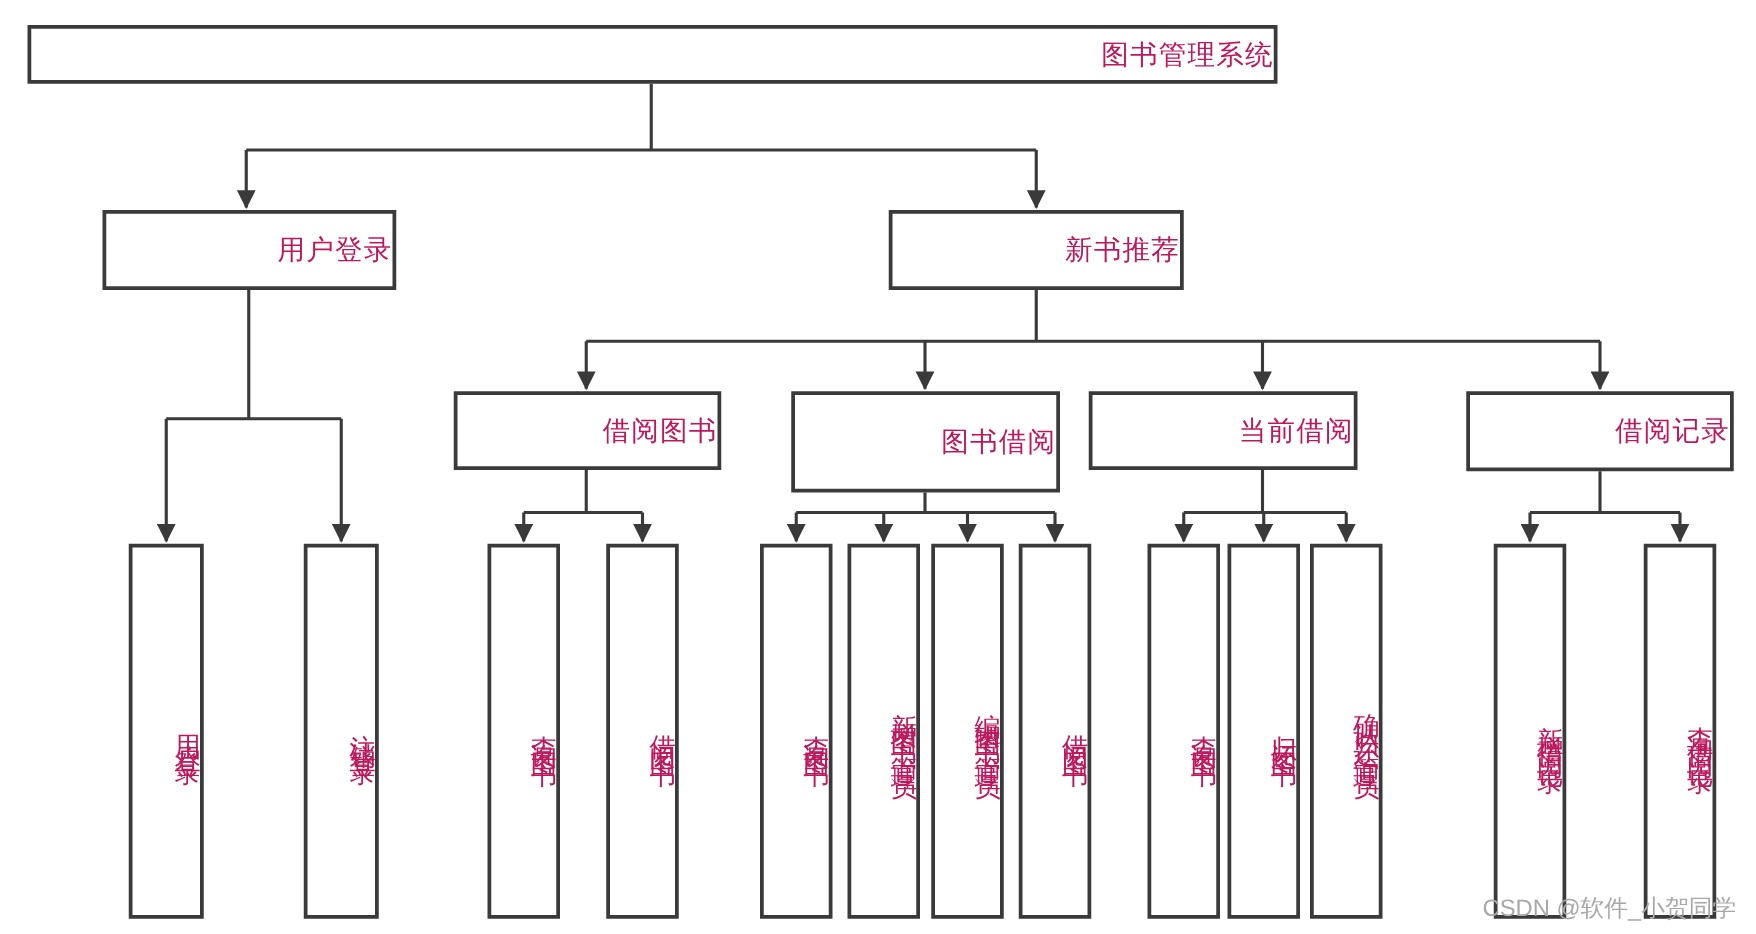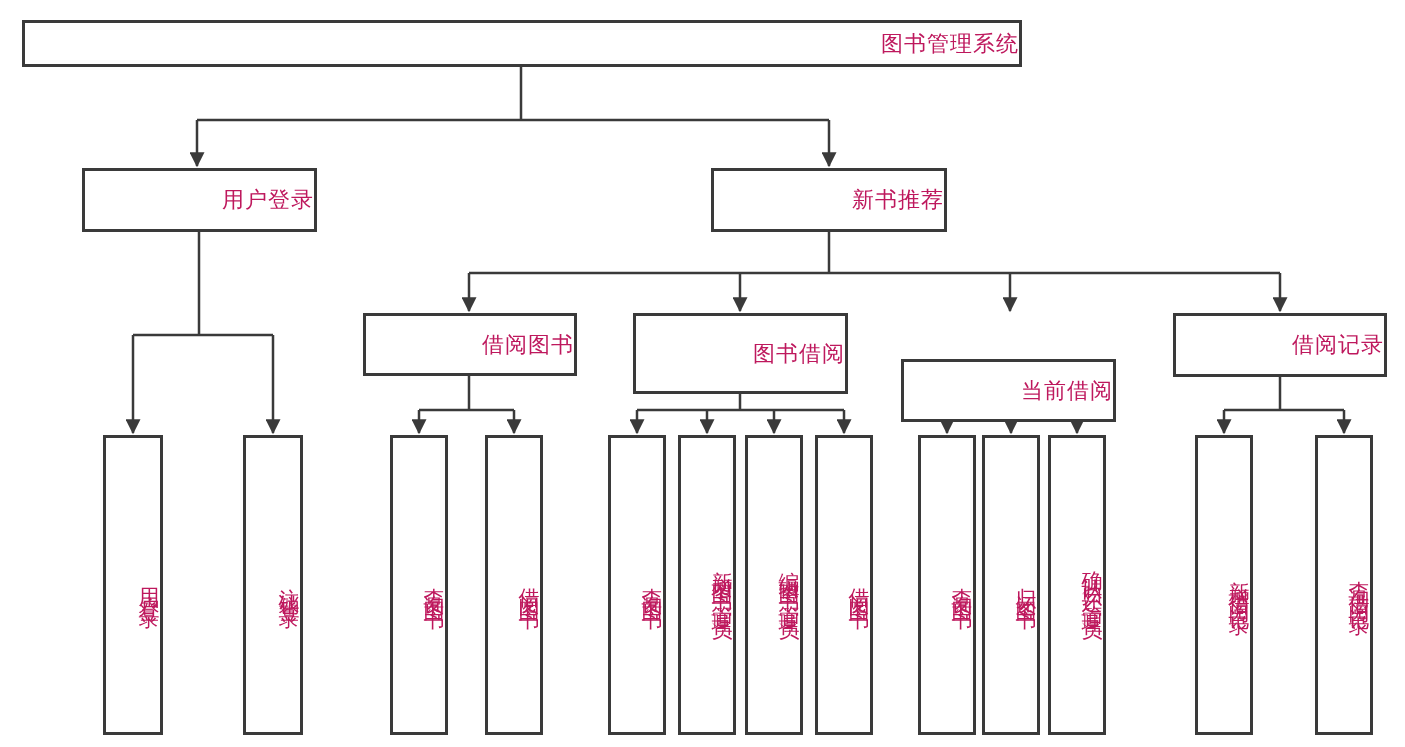--- a/index.html
+++ b/index.html
@@ -106,21 +106,21 @@
   <div class="node" style="left:711px; top:168px; width:236px; height:64px;">
     <span class="hlabel">新书推荐</span>
   </div>
 
   <div class="node" style="left:363px; top:313px; width:214px; height:63px;">
     <span class="hlabel">借阅图书</span>
   </div>
   <div class="node" style="left:633px; top:313px; width:215px; height:81px;">
     <span class="hlabel">图书借阅</span>
   </div>
-  <div class="node" style="left:901px; top:313px; width:215px; height:63px;margin-top:46px;">
+  <div class="node" style="left:871px; top:313px; width:215px; height:63px;">
     <span class="hlabel">当前借阅</span>
   </div>
   <div class="node" style="left:1173px; top:313px; width:214px; height:64px;">
     <span class="hlabel">借阅记录</span>
   </div>
 
   <div class="node leaf" style="left:103px; top:435px; width:60px; height:300px;">
     <span class="vlabel">用户登录</span>
   </div>
   <div class="node leaf" style="left:243px; top:435px; width:60px; height:300px;">
@@ -157,14 +157,15 @@
     <span class="vlabel">确认归还（管理员）</span>
   </div>
 
   <div class="node leaf" style="left:1195px; top:435px; width:58px; height:300px;">
     <span class="vlabel">新增借阅记录</span>
   </div>
   <div class="node leaf" style="left:1315px; top:435px; width:58px; height:300px;">
     <span class="vlabel">查询借阅记录</span>
   </div>
 
+  <div class="watermark">CSDN @软件_小贺同学</div>
 
 </div>
 
 </body></html>

